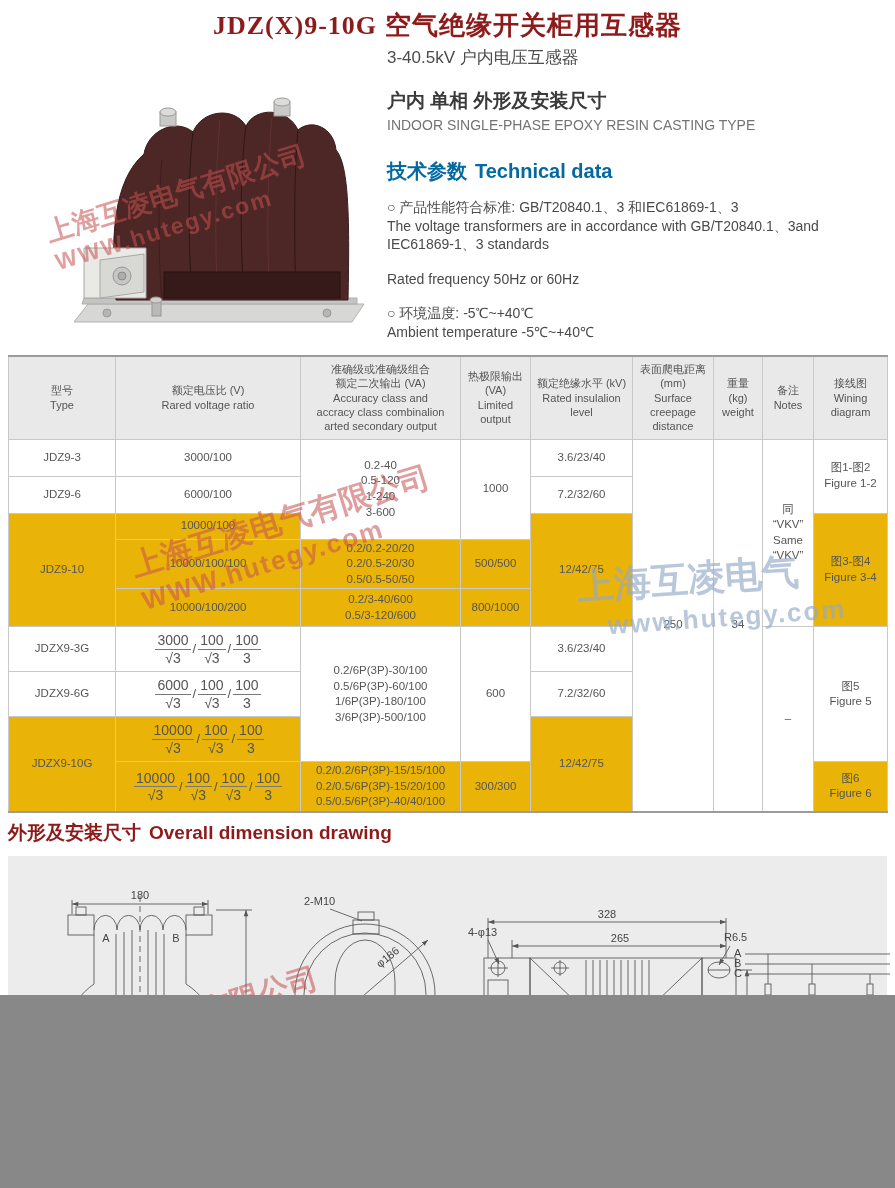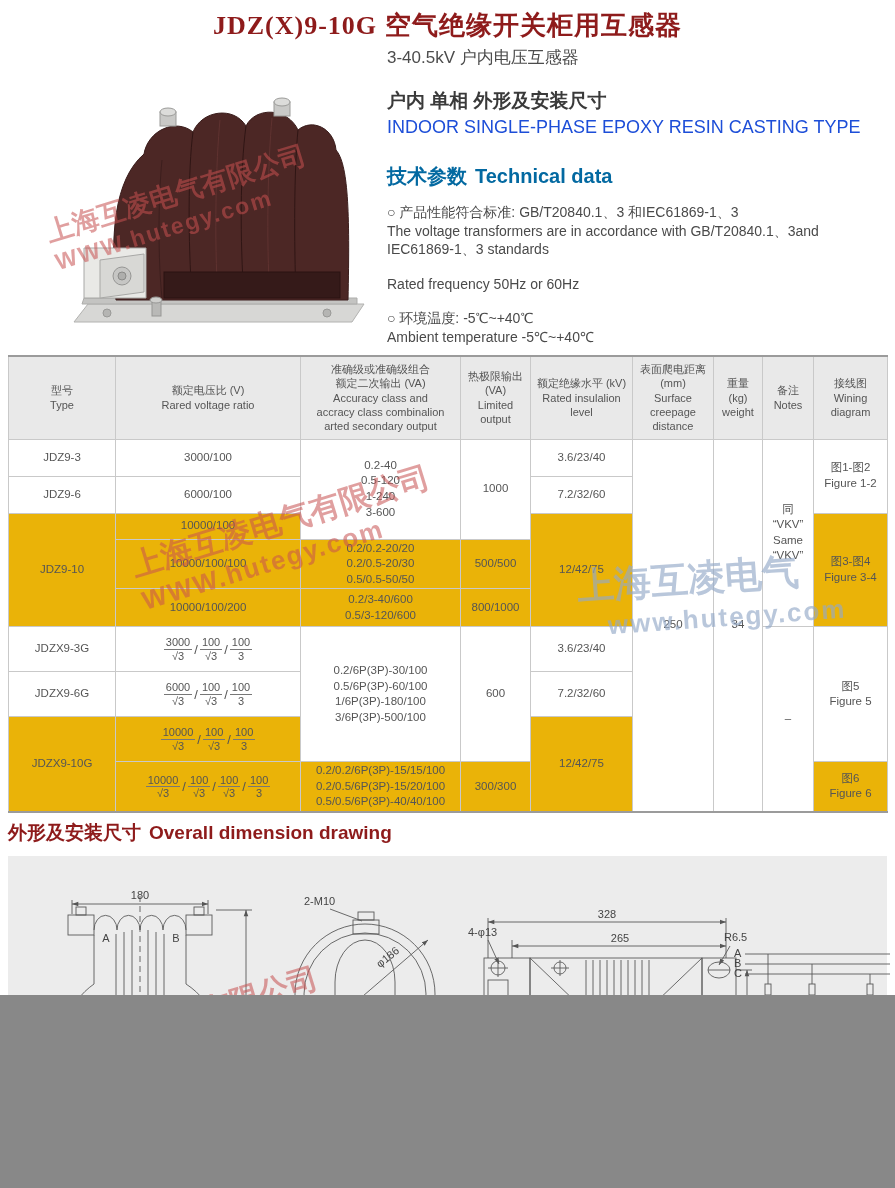--- a/index.html
+++ b/index.html
@@ -10,37 +10,37 @@
   .title-line { position:absolute; top:8px; left:0; width:100%; text-align:center; color:#8e1b1b; font-weight:bold; font-size:26px; letter-spacing:1px; }
   .title-model { font-family:"Liberation Serif", serif; margin-right:8px; }
   .subtitle { position:absolute; left:387px; top:46px; font-size:17px; color:#4c4c4c; }
 
   
   .photo { position:absolute; left:12px; top:60px; width:366px; height:290px; background:#fff; }
 
   
   .right-col { position:absolute; left:387px; top:88px; width:502px; color:#4a4a4a; }
   .type-cn { font-size:19px; font-weight:bold; color:#3a3a3a; }
-  .type-en { font-size:18px; color:#1d4ed8; margin-top:3px; }
+  .type-en { font-size:14px; color:#737373; margin-top:3px; }
   .tech-heading { margin-top:25px; font-size:20px; font-weight:bold; color:#0369a1; }
   .tech-heading .en { margin-left:8px; }
   .bullets { margin-top:13px; font-size:14px; line-height:1.33; }
   .bullet { margin-bottom:16px; }
 
   
   .spec-table-wrap { position:absolute; left:8px; top:355px; }
   table.spec { border-collapse:collapse; table-layout:fixed; width:879px;
                border-top:2px solid #9b9b9b; border-bottom:2px solid #9b9b9b; }
   table.spec th, table.spec td { border:1px solid #c9c9c9; text-align:center; vertical-align:middle; padding:1px 2px; }
   table.spec thead th { background:#e9e9e9; font-weight:normal; font-size:11px; line-height:1.3; color:#555; }
   table.spec tbody td { font-size:11.5px; line-height:1.35; color:#555; background:#fff; }
   table.spec tbody td.gray { background:#eab308; }
 
   .rfrac { display:inline-flex; align-items:center; justify-content:center; gap:1px; }
-  .frac { display:inline-block; vertical-align:middle; font-size:11px; line-height:1.15; }
+  .frac { display:inline-block; vertical-align:middle; font-size:14px; line-height:1.15; }
   .frac .num { display:block; border-bottom:1px solid #777; padding:0 2px; }
   .frac .den { display:block; }
   .fsep { font-size:13px; padding:0 1px; color:#555; }
 
   
   .dim-heading { position:absolute; left:8px; top:820px; font-size:19px; font-weight:bold; color:#8e1b1b;text-align:center; }
   .dim-heading .en { margin-left:8px; }
   .dim-panel { position:absolute; left:8px; top:856px; width:879px; height:302px; background:#ececec; }
   svg.draw { position:absolute; overflow:visible; }
   svg.draw line, svg.draw path, svg.draw rect, svg.draw circle, svg.draw ellipse, svg.draw polyline

